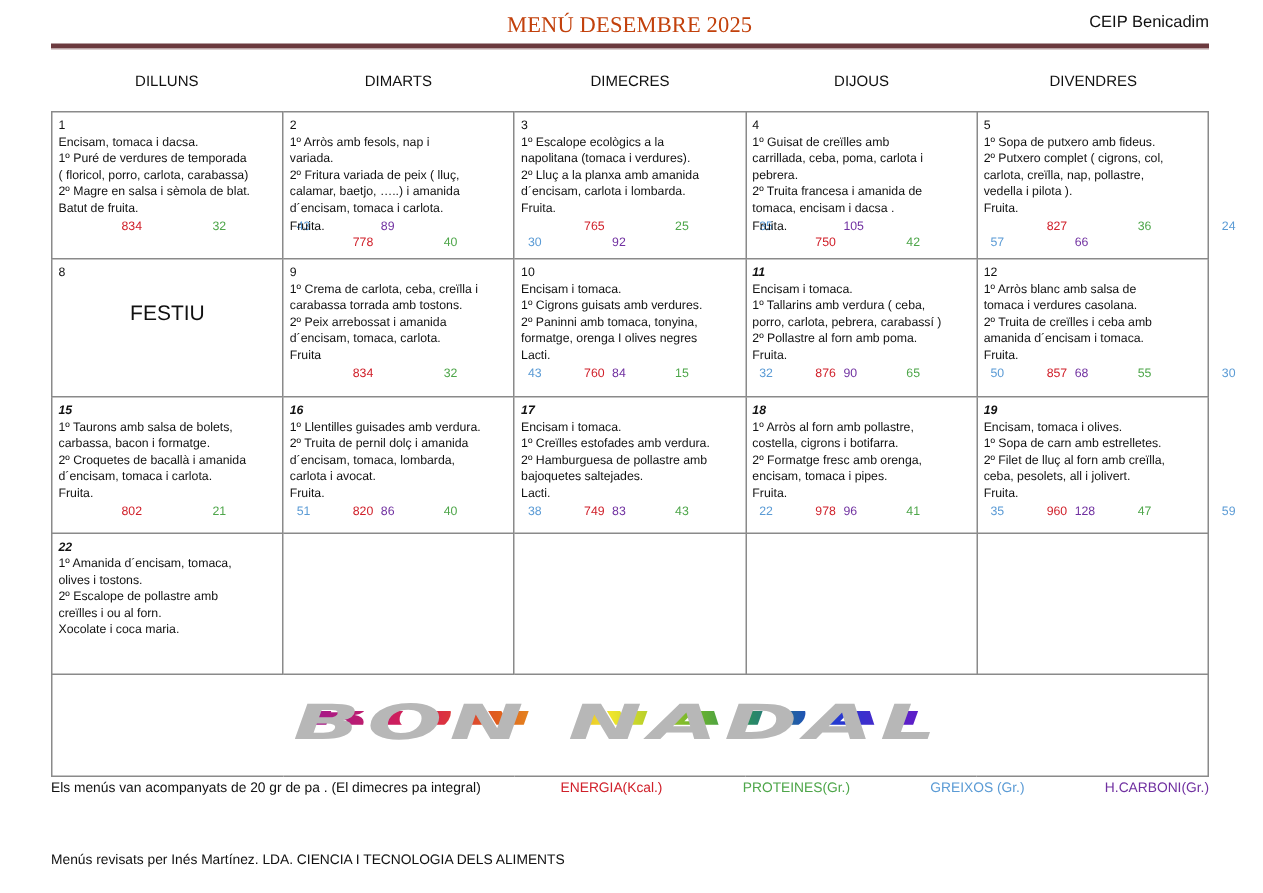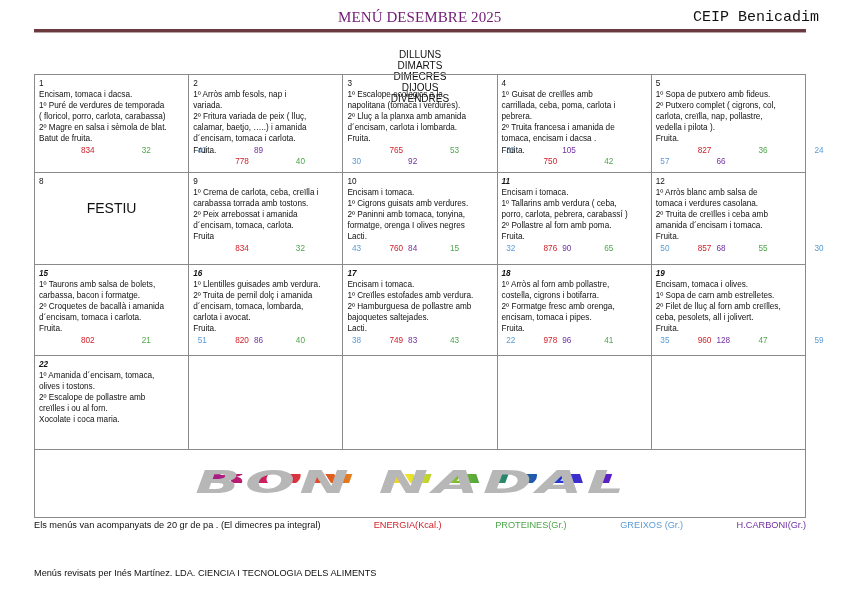--- a/index.html
+++ b/index.html
@@ -2,34 +2,34 @@
 <html><head>
 <meta charset="utf-8">
 <style>
   * { box-sizing: border-box; margin: 0; padding: 0; }
   html, body { width: 842px; height: 595px; background: #ffffff; overflow: hidden; }
   body { position: relative; font-family: "Liberation Sans", "DejaVu Sans", sans-serif; color: #111; }
 
   .title {
     position: absolute; top: 9px; left: 338px;
     font-family: "Liberation Serif", "DejaVu Serif", serif;
-    font-size: 15px; letter-spacing: 0.1px; color: #701a75;
+    font-size: 15px; letter-spacing: 0.1px; color: #c2410c;
   }
   .school {
-    position: absolute; top: 9px; right: 23px;
-    font-family: Liberation Mono, monospace;
-    font-size: 15px; color: #111;
+    position: absolute; top: 9px; right: 36px;
+    font-family: Liberation Sans, sans-serif;
+    font-size: 11px; color: #111;
   }
   .rule {
     position: absolute; left: 34px; width: 772px;
   }
   .rule.r1 { top: 29px; height: 3px; background: #6b3a3e; }
   .rule.r2 { top: 32px; height: 1px; background: #b9a2a4; }
 
-  .dayheads { position: absolute; top: 49px; left: 34px; width: 772px; display: flex; flex-direction: column; }
+  .dayheads { position: absolute; top: 49px; left: 34px; width: 772px; display: flex; }
   .dayhead { flex: 1; text-align: center; font-size: 10px; color: #111; }
 
   table.menu {
     position: absolute; top: 74px; left: 34px; width: 772px;
     border-collapse: collapse; table-layout: fixed;
   }
   table.menu td {
     border: 1px solid #8a8a8a; vertical-align: top;
     padding: 3px 4px; font-size: 8.2px; line-height: 11.1px; color: #111;
   }
@@ -101,21 +101,21 @@
           <span class="line">Fruita.</span>
           <span class="nutri"><span class="c-en">778</span><span class="c-pr">40</span><span class="c-gr">30</span><span class="c-hc">92</span></span>
         </td>
         <td>
           <span class="daynum">3</span>
           <span class="line">1º Escalope ecològics a la</span>
           <span class="line">napolitana (tomaca i verdures).</span>
           <span class="line">2º Lluç a la planxa amb amanida</span>
           <span class="line">d´encisam, carlota i lombarda.</span>
           <span class="line">Fruita.</span>
-          <span class="nutri"><span class="c-en">765</span><span class="c-pr">53</span><span class="c-gr">35</span><span class="c-hc">105</span></span>
+          <span class="nutri"><span class="c-en">765</span><span class="c-pr">25</span><span class="c-gr">35</span><span class="c-hc">105</span></span>
         </td>
         <td>
           <span class="daynum">4</span>
           <span class="line">1º Guisat de creïlles amb</span>
           <span class="line">carrillada, ceba, poma, carlota i</span>
           <span class="line">pebrera.</span>
           <span class="line">2º Truita francesa i amanida de</span>
           <span class="line">tomaca, encisam i dacsa .</span>
           <span class="line">Fruita.</span>
           <span class="nutri"><span class="c-en">750</span><span class="c-pr">42</span><span class="c-gr">57</span><span class="c-hc">66</span></span>
@@ -206,21 +206,21 @@
           <span class="line">costella, cigrons i botifarra.</span>
           <span class="line">2º Formatge fresc amb orenga,</span>
           <span class="line">encisam, tomaca i pipes.</span>
           <span class="line">Fruita.</span>
           <span class="nutri"><span class="c-en">978</span><span class="c-pr">41</span><span class="c-gr">35</span><span class="c-hc">128</span></span>
         </td>
         <td>
           <span class="daynum bold">19</span>
           <span class="line">Encisam, tomaca i olives.</span>
           <span class="line">1º Sopa de carn amb estrelletes.</span>
-          <span class="line">2º Filet de lluç al forn amb creïlles,</span>
+          <span class="line">2º Filet de lluç al forn amb creïlla,</span>
           <span class="line">ceba, pesolets, all i jolivert.</span>
           <span class="line">Fruita.</span>
           <span class="nutri"><span class="c-en">960</span><span class="c-pr">47</span><span class="c-gr">59</span><span class="c-hc">89</span></span>
         </td>
       </tr>
       <tr class="r4">
         <td>
           <span class="daynum bold">22</span>
           <span class="line">1º Amanida d´encisam, tomaca,</span>
           <span class="line">olives i tostons.</span>

